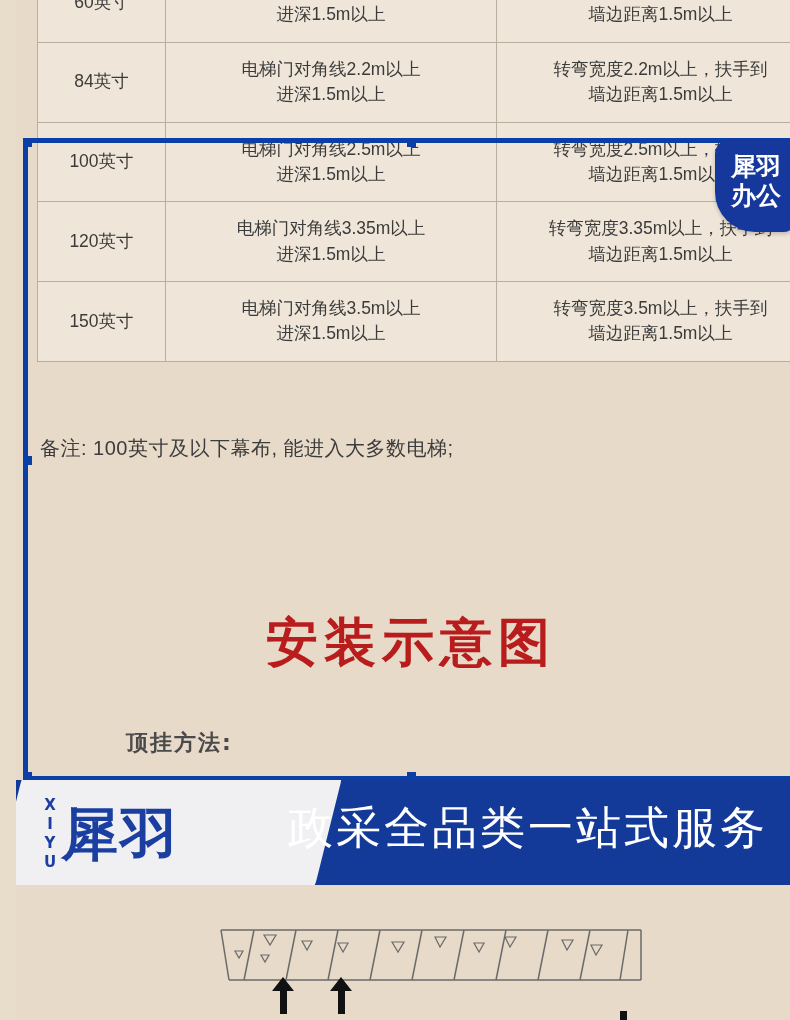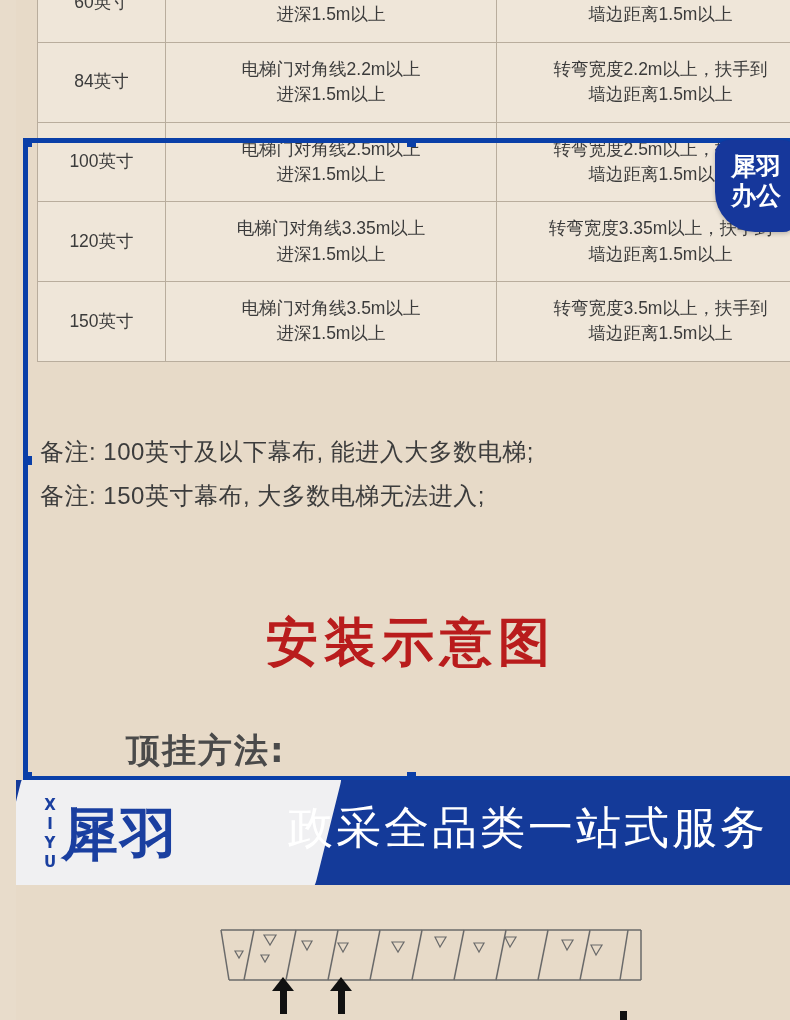--- a/index.html
+++ b/index.html
@@ -81,21 +81,21 @@
 
   
   .notes {
     position: absolute;
     left: 24px;
     top: 430px;
     width: 740px;
   }
   .notes div {
     color: #3c3c3c;
-    font-size: 24px;
+    font-size: 20px;
     line-height: 1.82;
     letter-spacing: .5px;
   }
 
   
   .section-title {
     position: absolute;
     left: 0;
     top: 585px;
     width: 790px;
@@ -106,21 +106,21 @@
     letter-spacing: 6px;
     font-family: "DejaVu Sans", sans-serif;
     margin-top: 23px;
   }
 
   
   .subhead {
     position: absolute;
     left: 110px;
     top: 728px;
-    font-size: 34px;
+    font-size: 22px;
     font-weight: bold;
     color: #4a4a4a;
     letter-spacing: 2px;
     font-family: "DejaVu Sans", sans-serif;
   }
 
   
   .corner-badge {
     position: absolute;
     right: 9px;
@@ -273,21 +273,20 @@
         <td class="col-mid" style="white-space:pre-line">电梯门对角线3.5m以上
 进深1.5m以上</td>
         <td class="col-right" style="white-space:pre-line">转弯宽度3.5m以上，扶手到
 墙边距离1.5m以上</td>
       </tr>
     </tbody>
   </table>
 
   <div class="notes">
     <div>备注: 100英寸及以下幕布, 能进入大多数电梯;</div>
-    <div>备注: 150英寸幕布, 大多数电梯无法进入;</div>
   </div>
 
   <div class="section-title">安装示意图</div>
 
   <div class="subhead">顶挂方法:</div>
 
   <div class="corner-badge">
     <span class="b1">犀羽</span>
     <span class="b2">办公</span>
   </div>

